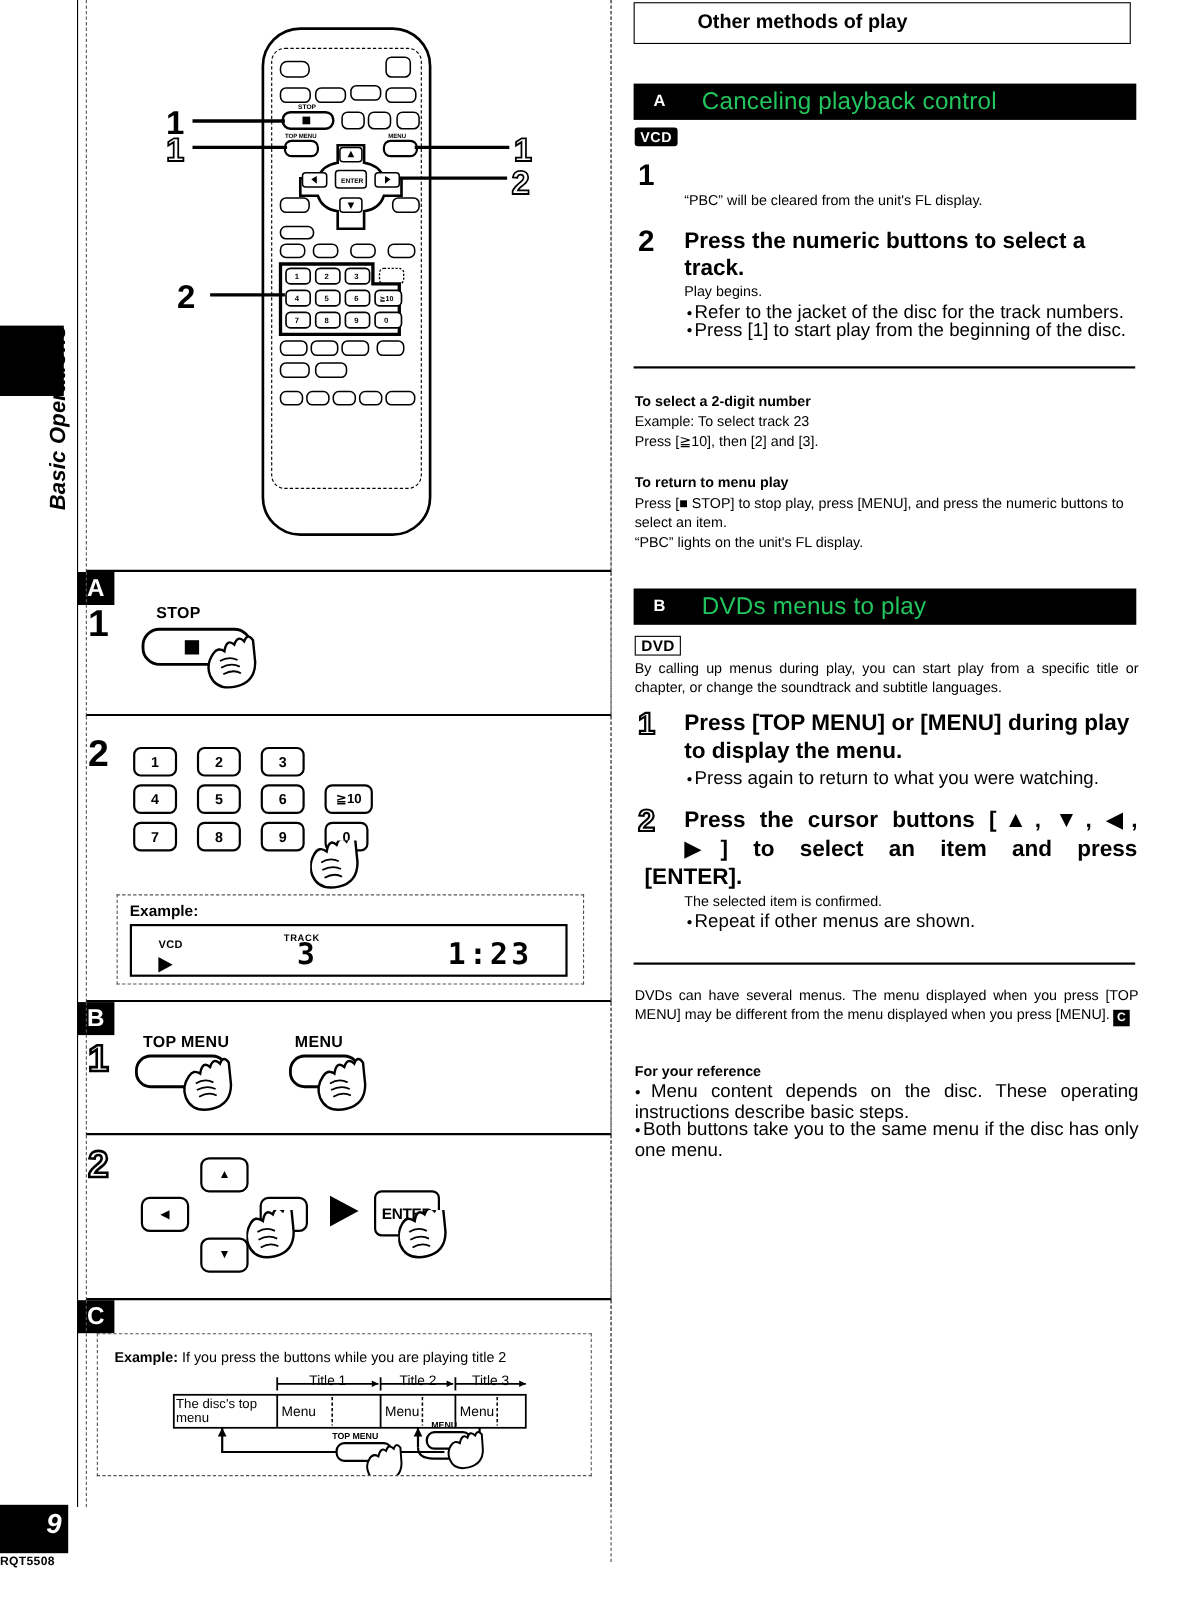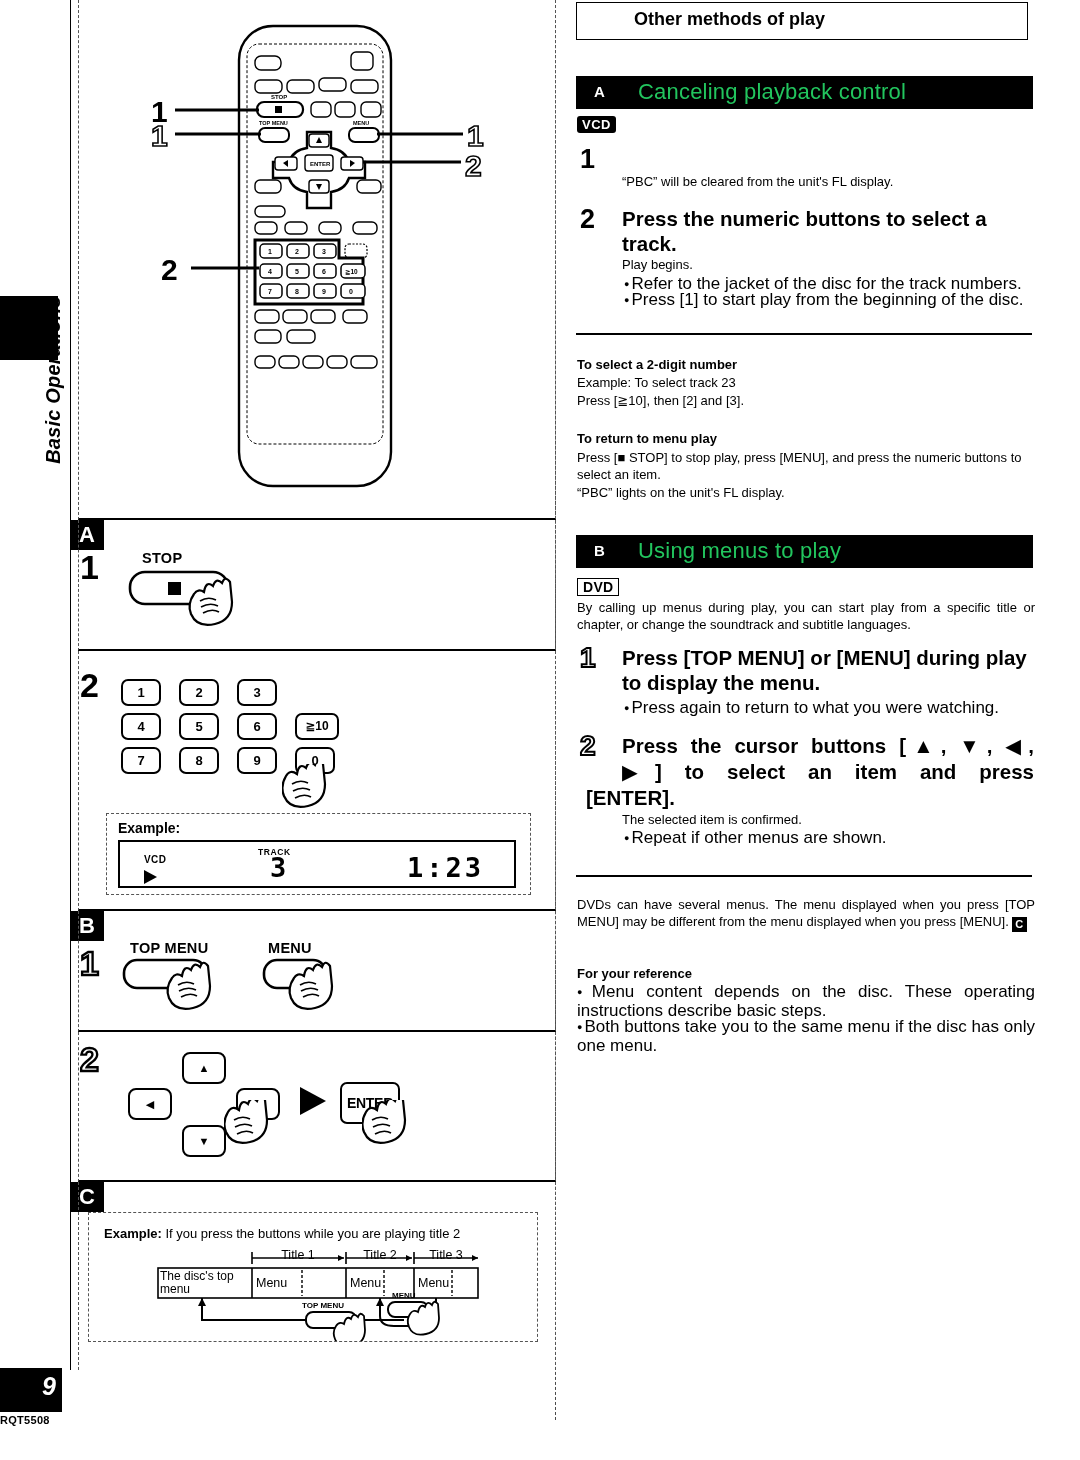--- a/index.html
+++ b/index.html
@@ -125,21 +125,21 @@
   <div class="body bold" style="position:absolute;left:577px;top:357px;">To select a 2-digit number</div>
   <div class="body" style="position:absolute;left:577px;top:375px;">Example:  To select track 23</div>
   <div class="body" style="position:absolute;left:577px;top:393px;">Press [≧10], then [2] and [3].</div>
 
   <div class="body bold" style="position:absolute;left:577px;top:431px;">To return to menu play</div>
   <div class="body" style="position:absolute;left:577px;top:485px;width:458px;">“PBC” lights on the unit's FL display.</div>
   <div class="body" style="position:absolute;left:577px;top:450px;width:458px;">Press [■ STOP] to stop play, press [MENU], and press the numeric buttons to select an item.</div>
 
   <div class="secbar" style="top:535px;">
     <span class="letter">B</span>
-    <span class="txt">Using menus to play</span>
+    <span class="txt">DVDs menus to play</span>
   </div>
   <div class="badge-dvd" style="left:577px;top:578px;">DVD</div>
   <div class="body" style="position:absolute;left:577px;top:600px;width:458px;text-align:justify;">By calling up menus during play, you can start play from a specific title or chapter, or change the soundtrack and subtitle languages.</div>
 
   <div class="stepnum outline" style="left:580px;top:644px;">1</div>
   <div class="stephead" style="left:622px;top:645px;width:412px;">Press [TOP MENU] or [MENU] during play to display the menu.</div>
   <div class="bullet" style="left:624px;top:700px;width:408px;">Press again to return to what you were watching.</div>
 
   <div class="stepnum outline" style="left:580px;top:732px;">2</div>
   <div class="stephead just" style="left:622px;top:733px;width:412px;">Press the cursor buttons [▲, ▼, ◀,</div>

